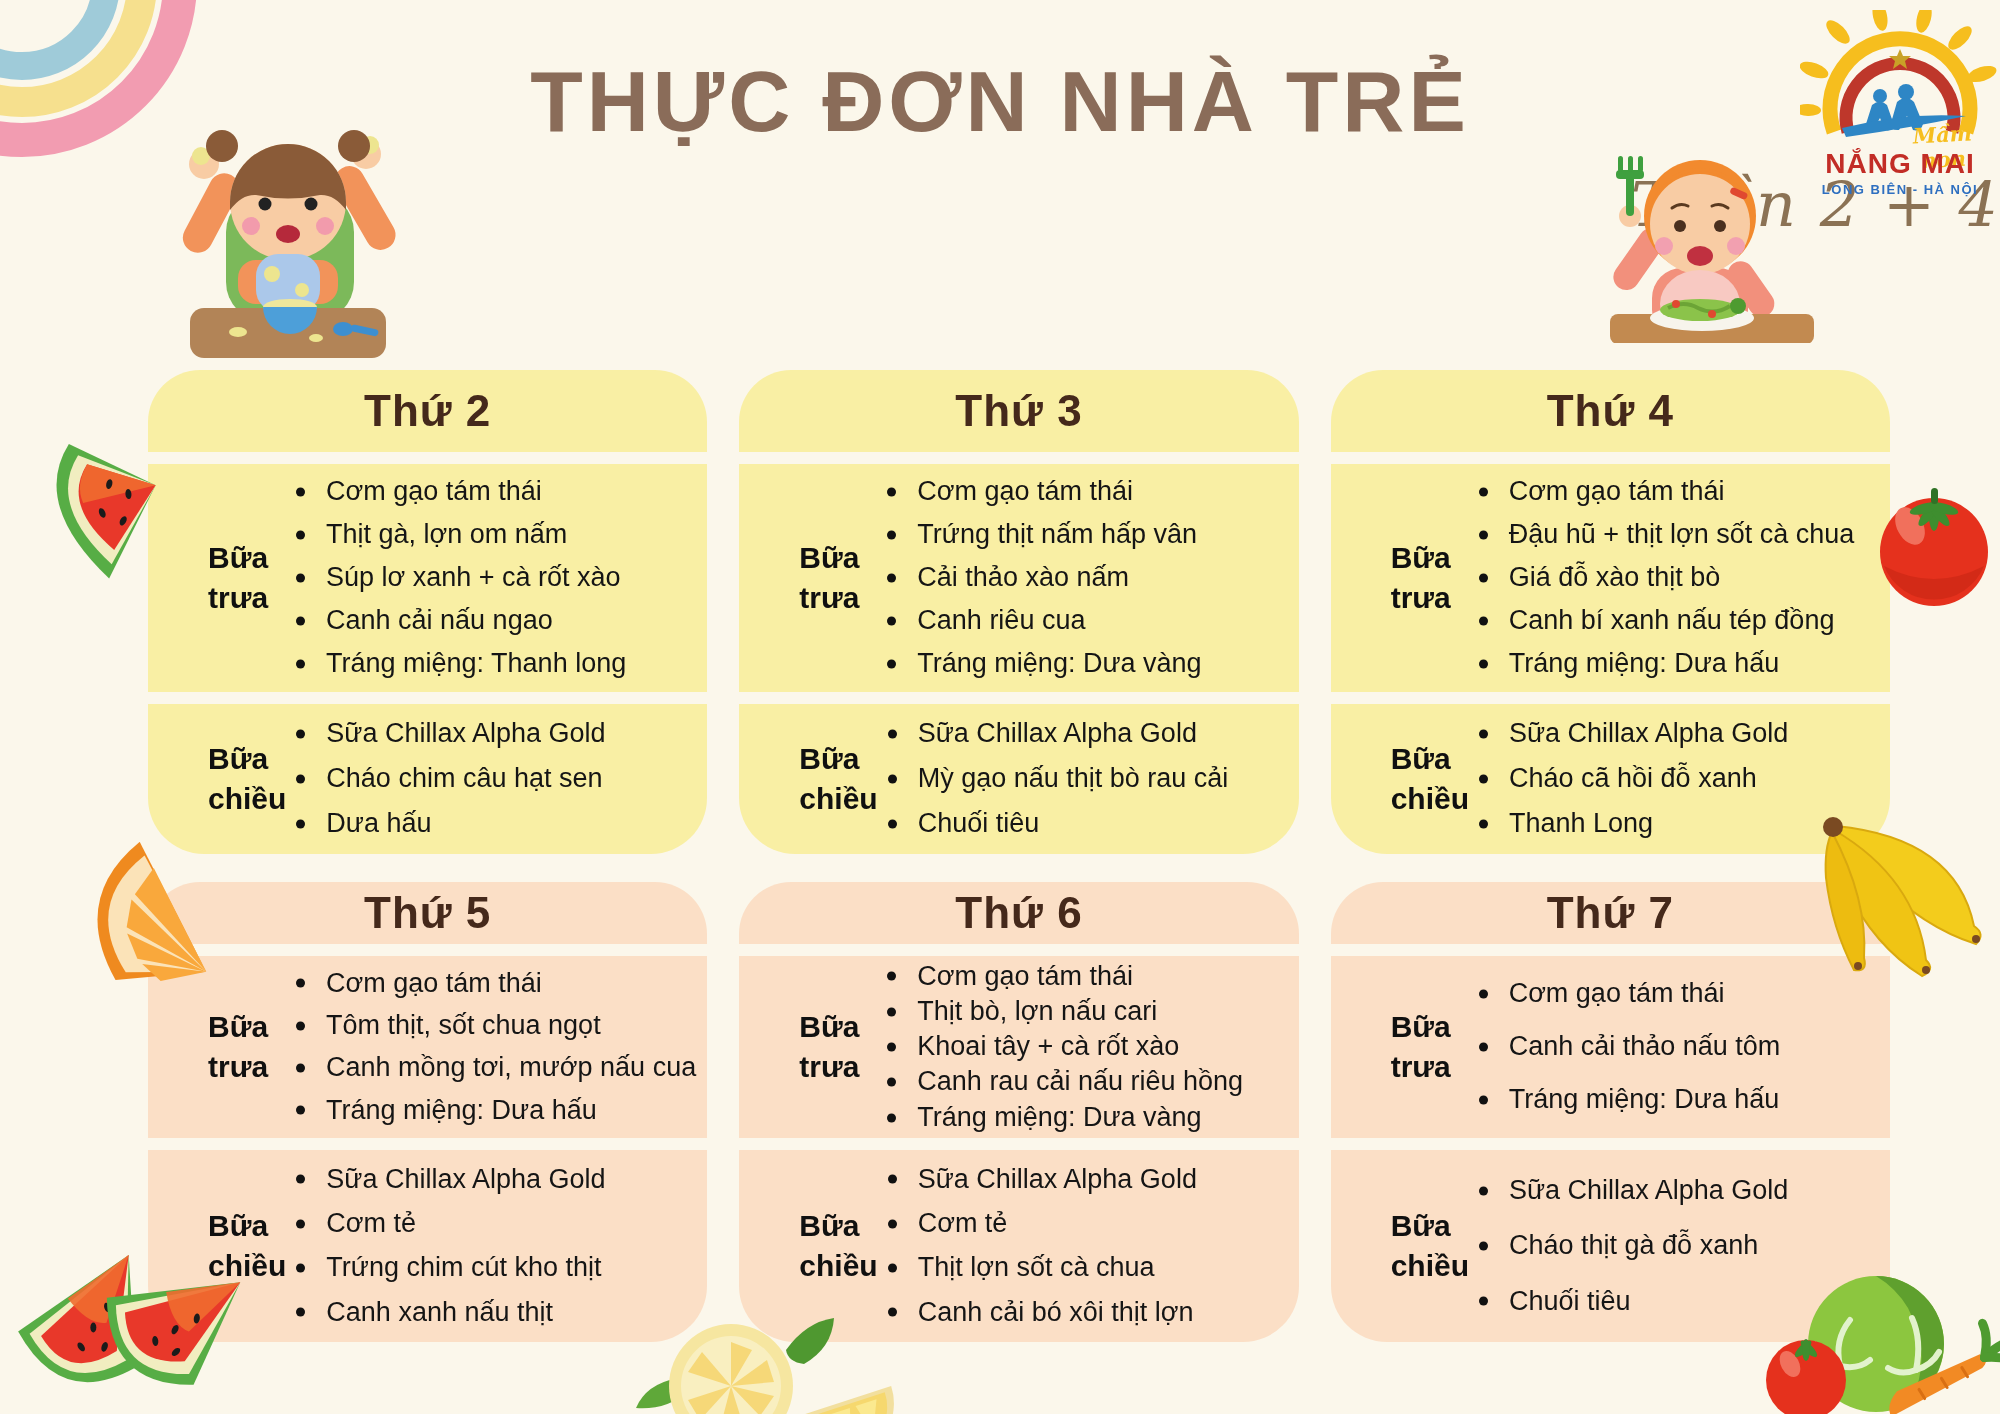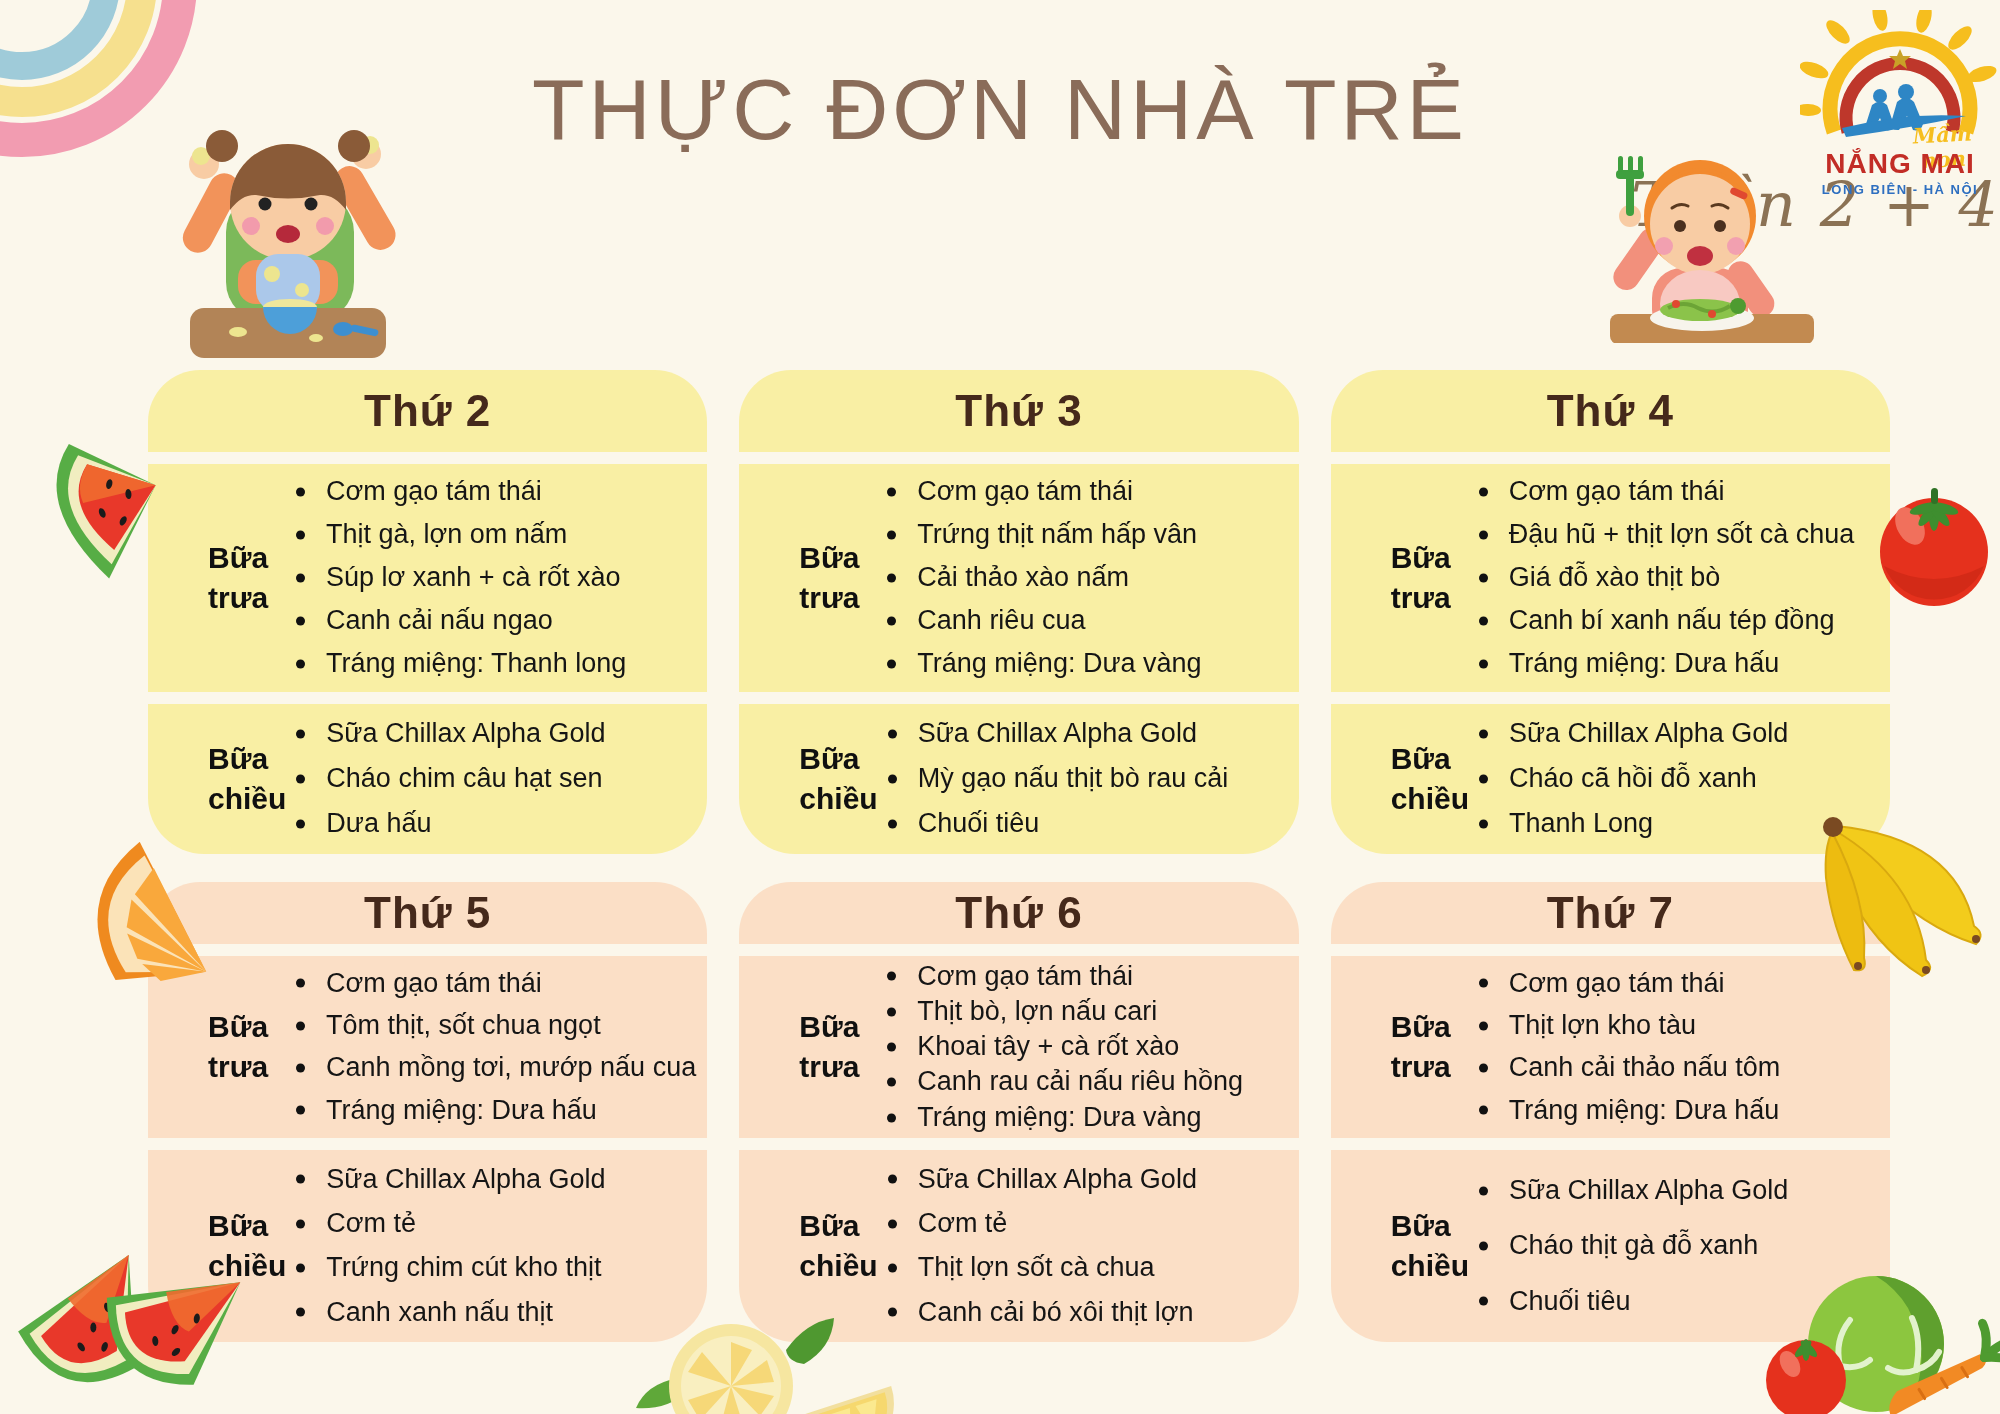--- a/index.html
+++ b/index.html
@@ -5,22 +5,22 @@
   *{box-sizing:border-box;margin:0;padding:0}
   html,body{width:2000px;height:1414px}
   body{
     position:relative;overflow:hidden;
     background:#FBF7EB;
     font-family:"Liberation Sans",sans-serif;
   }
   
   .page-title{
     position:absolute;top:52px;left:0;width:100%;
-    text-align:center;font-size:86px;font-weight:400;
-    letter-spacing:4px;color:#8A6C59;margin-top:8px;
+    text-align:center;font-size:86px;font-weight:700;
+    letter-spacing:4px;color:#8A6C59;
   }
   .page-subtitle{
     position:absolute;top:168px;left:0;width:100%;
     text-align:right;font-size:62px;font-style:italic;
     font-family:"DejaVu Serif",serif;color:#8B7254;letter-spacing:2px;
   }
   
   .menu-grid{position:absolute;left:148px;top:370px;width:1742px}
   .menu-row{display:grid;grid-template-columns:1fr 1fr 1fr;column-gap:32px}
   .menu-row.row2{margin-top:28px}
@@ -209,21 +209,20 @@
     </div>
 
     <div class="card peach no-br-corner">
       <div class="card-header">
         <span class="day-title">Thứ 7</span>
       </div>
       <div class="meal lunch">
         <div class="meal-label">Bữa trưa</div>
         <ul class="meal-list">
             <li>Cơm gạo tám thái</li>
-            <li>Thịt lợn kho tàu</li>
             <li>Canh cải thảo nấu tôm</li>
             <li>Tráng miệng: Dưa hấu</li>
           </ul>
       </div>
       <div class="meal afternoon">
         <div class="meal-label">Bữa chiều</div>
         <ul class="meal-list">
             <li>Sữa Chillax Alpha Gold</li>
             <li>Cháo thịt gà đỗ xanh</li>
             <li>Chuối tiêu</li>

